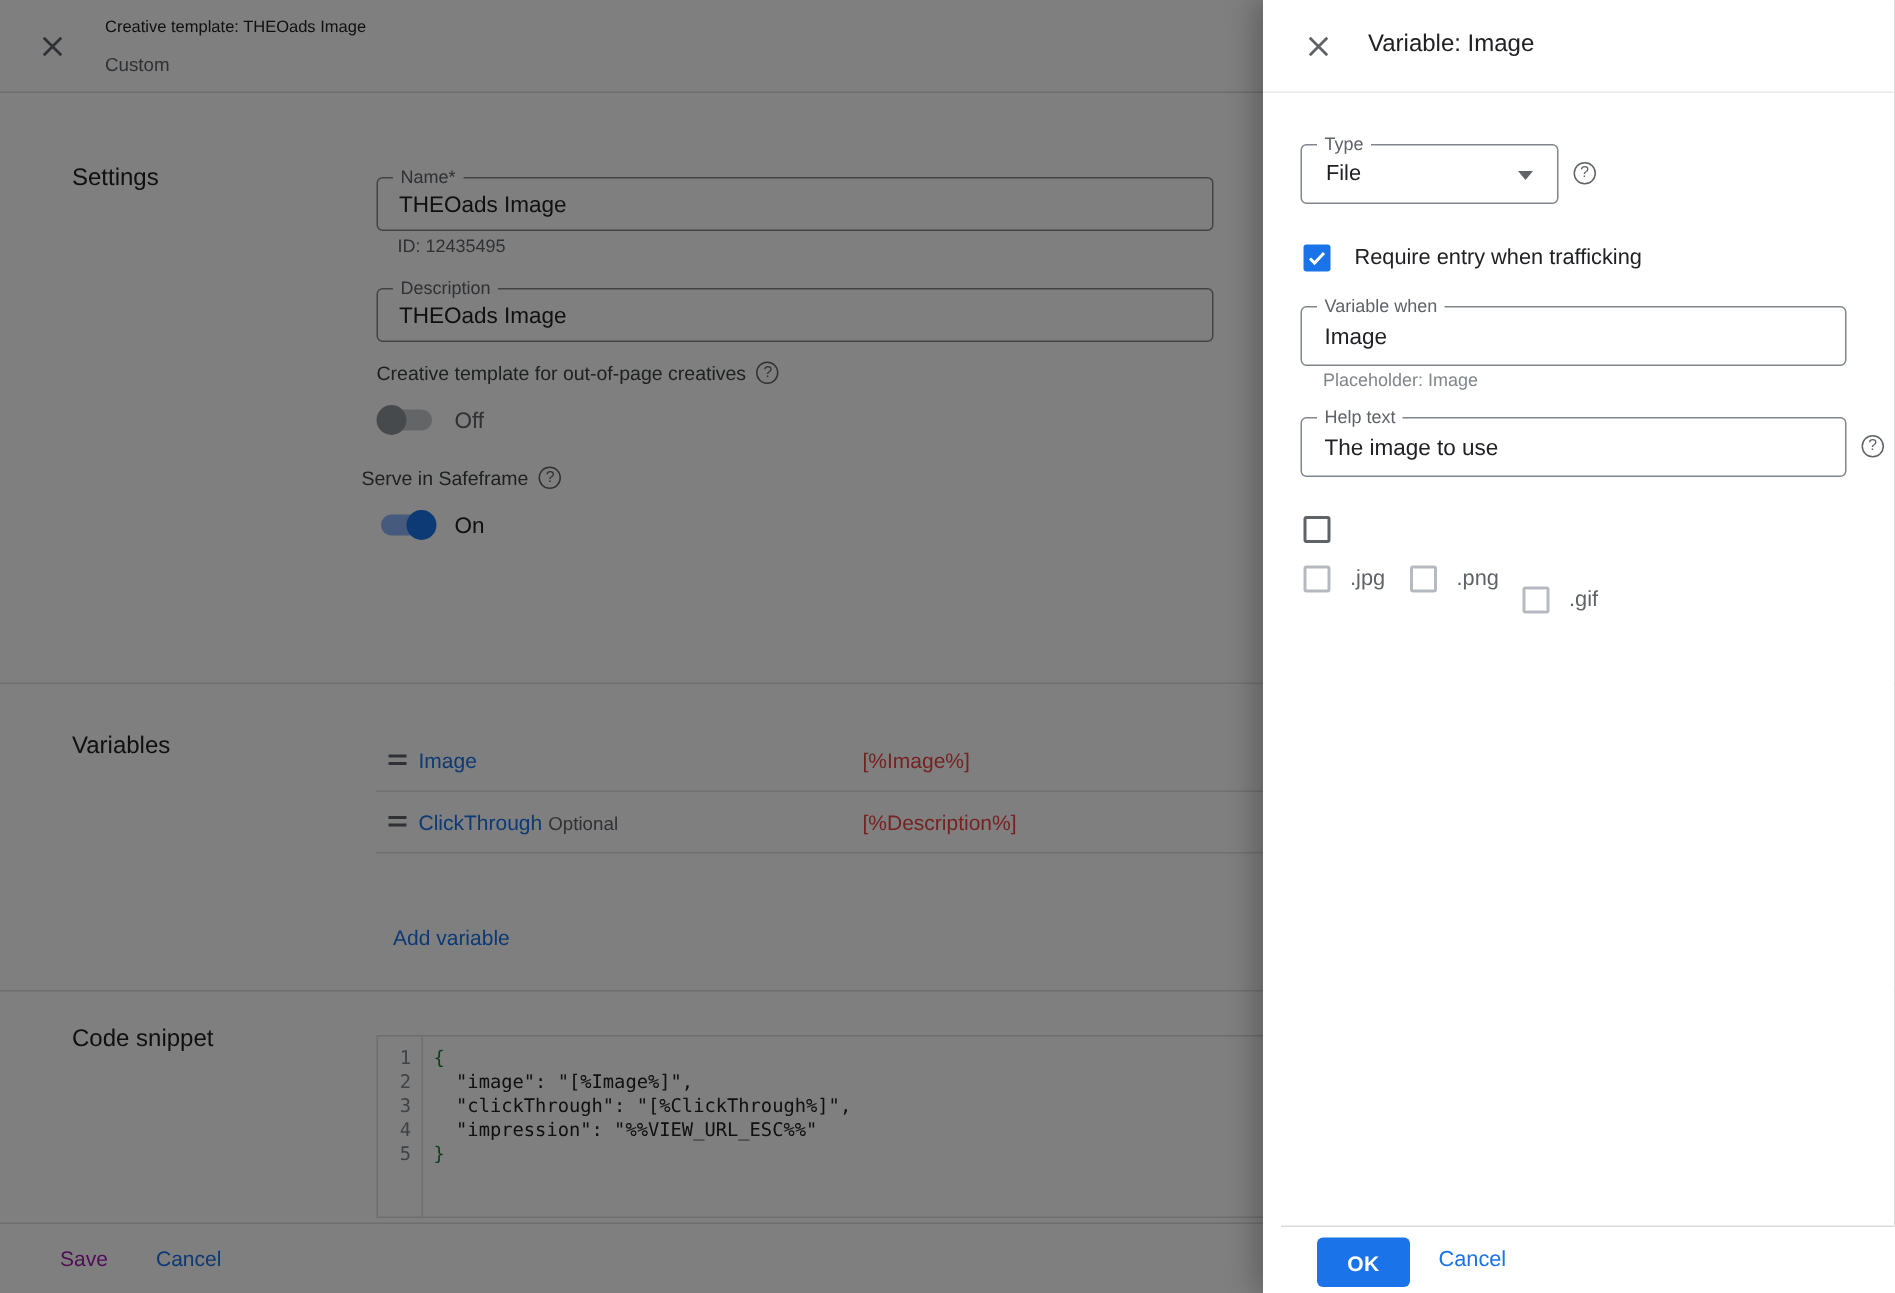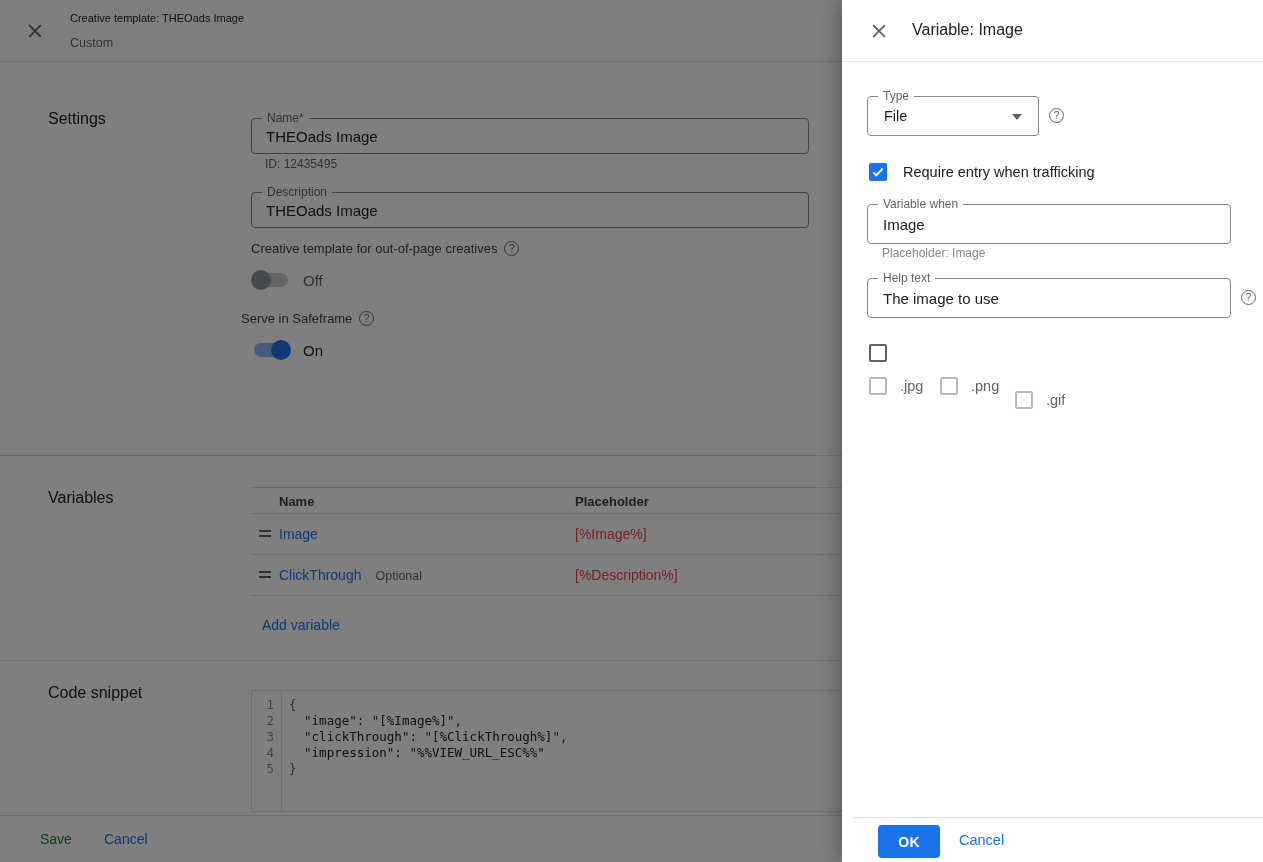--- a/index.html
+++ b/index.html
@@ -54,41 +54,41 @@
   .divider { position:absolute; left:0; width:1263px; height:1px; background:#e0e0e0; }
 
   
   .vtable { position:absolute; left:251px; top:487px; width:620px; font-size:14px; color:#202124; }
   .vhead { position:relative; height:27px; border-top:1px solid #e0e0e0; border-bottom:1px solid #e0e0e0; }
   .vhead span { position:absolute; top:6px; font-size:13px; font-weight:700; color:#3c4043; }
   .vrow { position:relative; height:41px; border-bottom:1px solid #e0e0e0; }
   .drag-handle { position:absolute; left:8px; top:16px; width:12px; cursor:grab; }
   .drag-handle i { display:block; height:2px; background:#5f6368; margin-bottom:3px; }
   .vname { position:absolute; left:28px; top:12px; color:#1a73e8; cursor:pointer; font-weight:500; }
-  .voptional { font-size:12.5px; color:#5f6368; font-weight:400; margin-left:14px; }
+  .voptional { font-size:12.5px; color:#5f6368; font-weight:400; margin-left:4px; }
   .vph { position:absolute; left:324px; top:12px; color:#ef4444; }
   .add-variable { position:absolute; left:262px; top:617px; font-size:14px; font-weight:500;
                   color:#1a73e8; cursor:pointer; }
 
   
   .codebox { position:absolute; left:251px; top:690px; width:620px; height:122px;
              border:1px solid #dadce0; display:flex;
              font-family:"DejaVu Sans Mono", monospace; font-size:12.5px; line-height:16px; }
   .gutter { width:30px; border-right:1px solid #dadce0; padding:6px 7px 0 0; text-align:right;
             color:#80868b; flex:0 0 auto; }
   .codelines { padding:6px 0 0 7px; color:#202124; }
   .codelines div { white-space:pre; }
   .codelines .brace { color:#188038; }
 
   .bottombar { position:absolute; left:0; top:815px; width:1263px; height:47px;
                background:#fff; border-top:1px solid #dadce0; }
   .txtbtn { position:absolute; top:0; height:47px; line-height:47px; font-size:14px;
             font-weight:500; background:none; border:none; cursor:pointer;
             font-family:"Liberation Sans", sans-serif; }
-  .save-btn { left:40px; color:#15803d; }
+  .save-btn { left:40px; color:#a21caf; }
   .cancel-btn-left { left:104px; color:#1a73e8; }
 
   
   #scrim { position:absolute; inset:0; background:rgba(0,0,0,0.5); z-index:40; }
 
   
   #panel { position:absolute; left:842px; top:0; width:421px; height:862px; background:#fff;
            z-index:50; box-shadow:-6px 0 18px rgba(0,0,0,0.25); }
   .panel-header { position:absolute; left:0; top:0; width:100%; height:62px;
                   border-bottom:1px solid #e8eaed; }
@@ -177,24 +177,20 @@
       <span class="thumb"></span>
   </div>
   <div class="toggle-state" style="left:303px; top:342px; color:#202124;">On</div>
 
 
   <div class="divider" style="top:455px;"></div>
 
   <div class="section-title" style="top:489px;">Variables</div>
 
   <div class="vtable">
-    <div class="vhead">
-      <span style="left:28px;">Name</span>
-      <span style="left:324px;">Placeholder</span>
-    </div>
     <div class="vrow">
       <span class="drag-handle">
           <i></i>
           <i></i>
         </span>
       <span class="vname">Image</span>
       <span class="vph">[%Image%]</span>
     </div>
     <div class="vrow">
       <span class="drag-handle">

